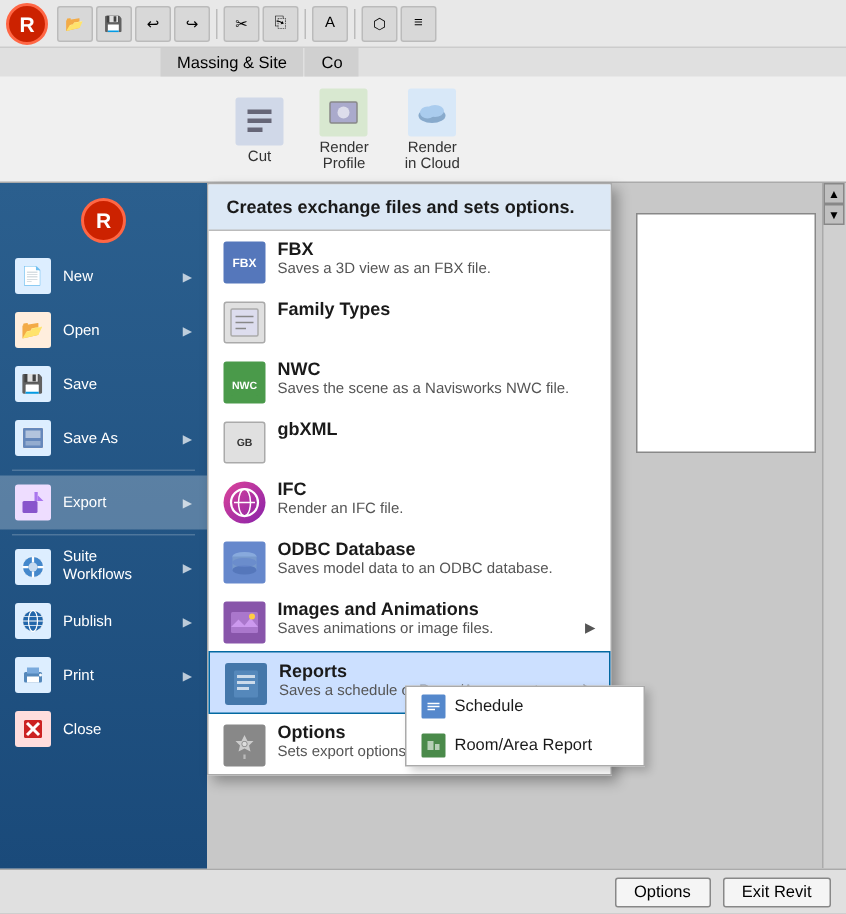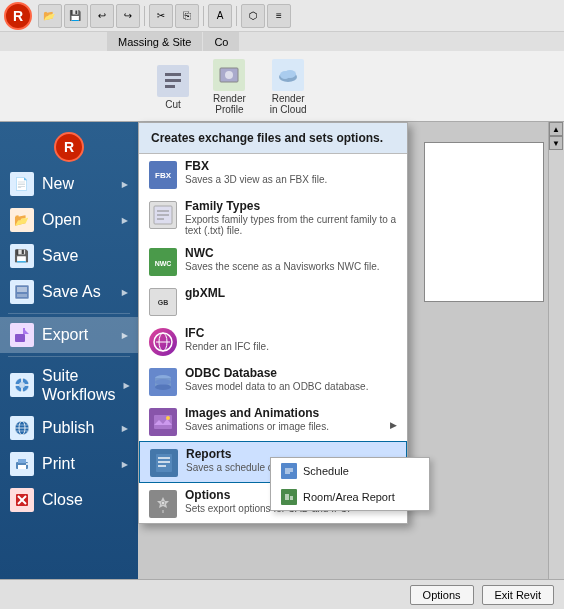--- a/index.html
+++ b/index.html
@@ -102,21 +102,21 @@
       height: 24px;
       background: rgba(255,255,255,0.3);
       border-radius: 2px;
       display: flex;
       align-items: center;
       justify-content: center;
       font-size: 12px;
       flex-shrink: 0;
     }
     .sidebar-item-label {
-      font-size: 16px;
+      font-size: 10px;
       color: #fff;
     }
     .sidebar-item-arrow {
       margin-left: auto;
       font-size: 8px;
       color: rgba(255,255,255,0.7);
     }
     .sidebar-divider {
       height: 1px;
       background: rgba(255,255,255,0.2);
@@ -545,21 +545,20 @@
           <svg width="22" height="22" viewBox="0 0 22 22">
             <rect x="2" y="2" width="18" height="18" rx="1" fill="#dde" stroke="#aaa" stroke-width="1"></rect>
             <line x1="5" y1="7" x2="17" y2="7" stroke="#888" stroke-width="1"></line>
             <line x1="5" y1="11" x2="17" y2="11" stroke="#888" stroke-width="1"></line>
             <line x1="5" y1="15" x2="12" y2="15" stroke="#888" stroke-width="1"></line>
           </svg>
         </div>
       </div>
       <div class="dropdown-item-content">
         <div class="dropdown-item-title">Family Types</div>
-        <div class="dropdown-item-desc">Exports family types from the current family to a text (.txt) file.</div>
       </div>
     </div>
 
     <div class="dropdown-item">
       <div class="dropdown-item-icon">
         <div class="icon-nwc">
           <svg width="22" height="22" viewBox="0 0 22 22">
             <rect x="2" y="2" width="18" height="18" rx="1" fill="#4a9a4a"></rect>
             <text x="11" y="15" text-anchor="middle" fill="#fff" font-size="7" font-weight="bold">NWC</text>
           </svg>

